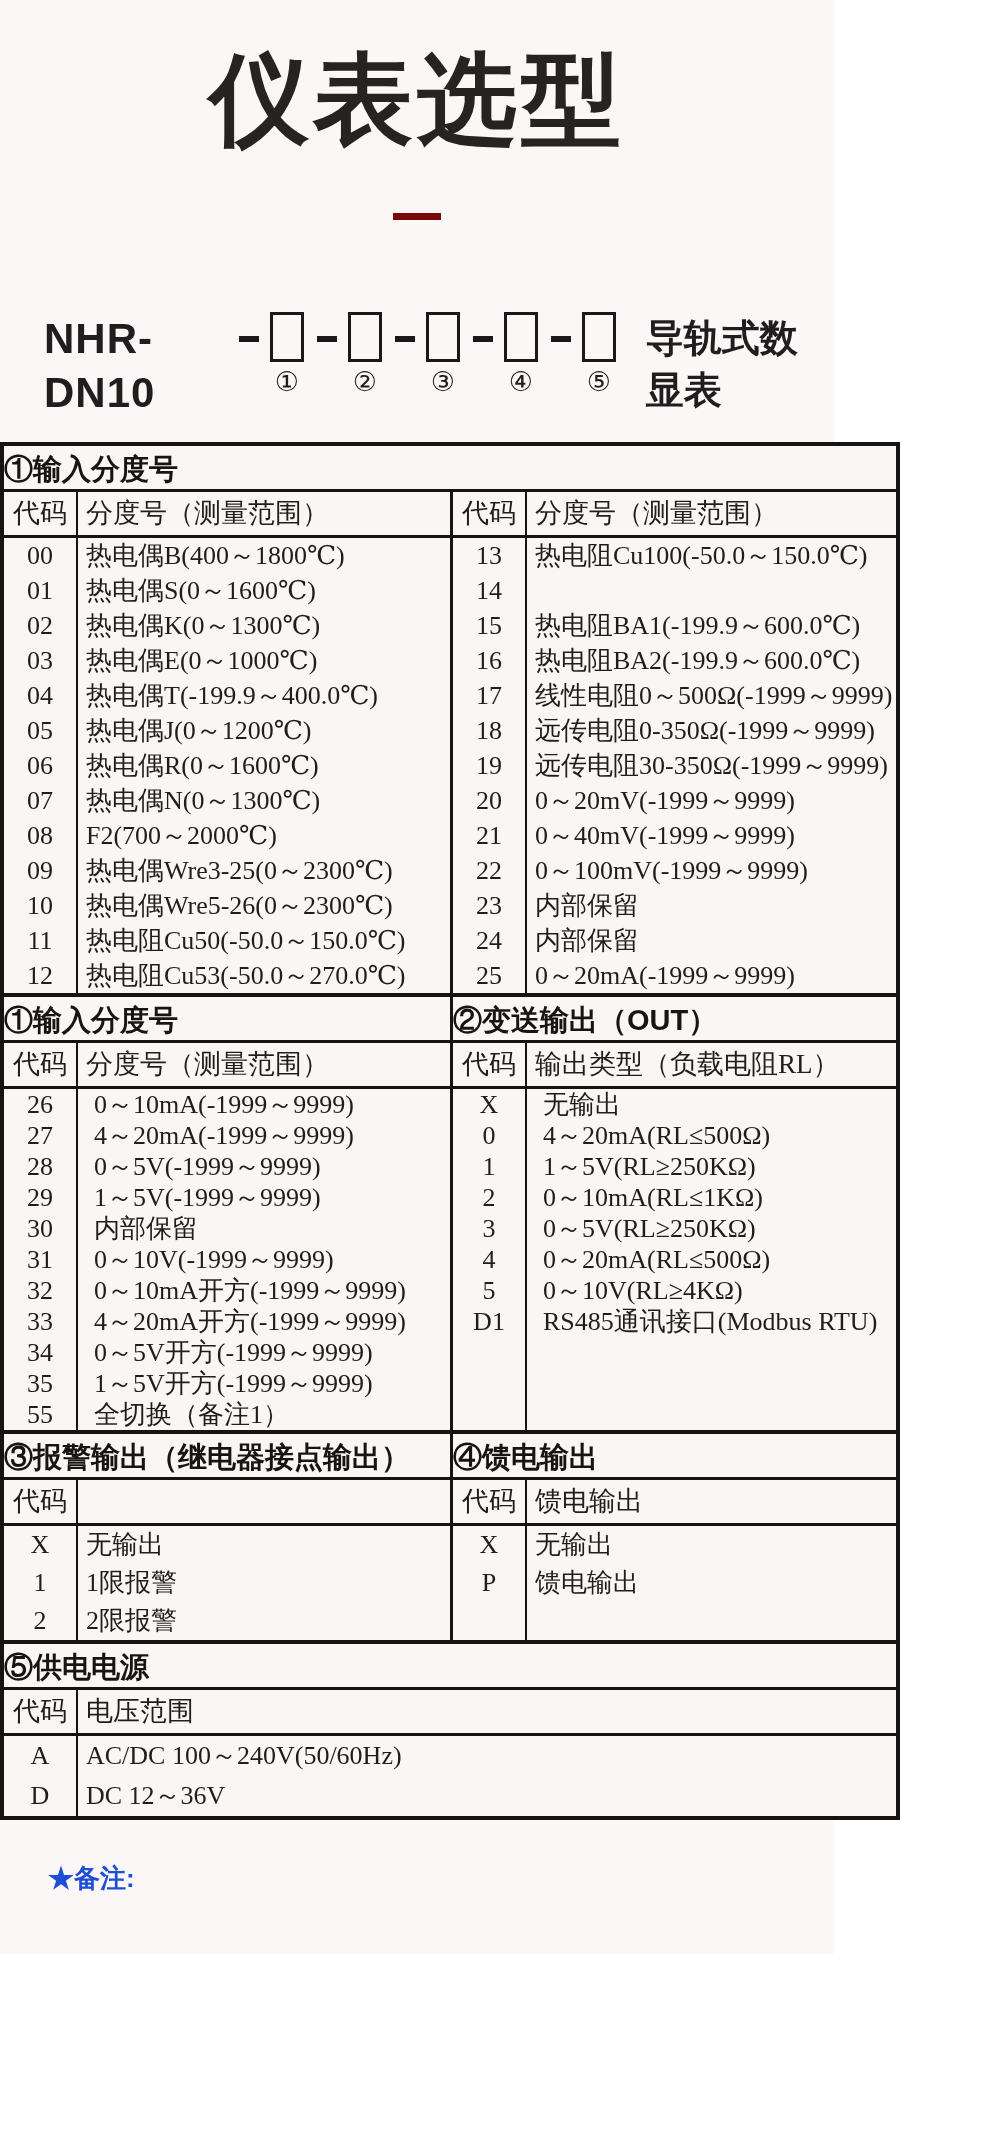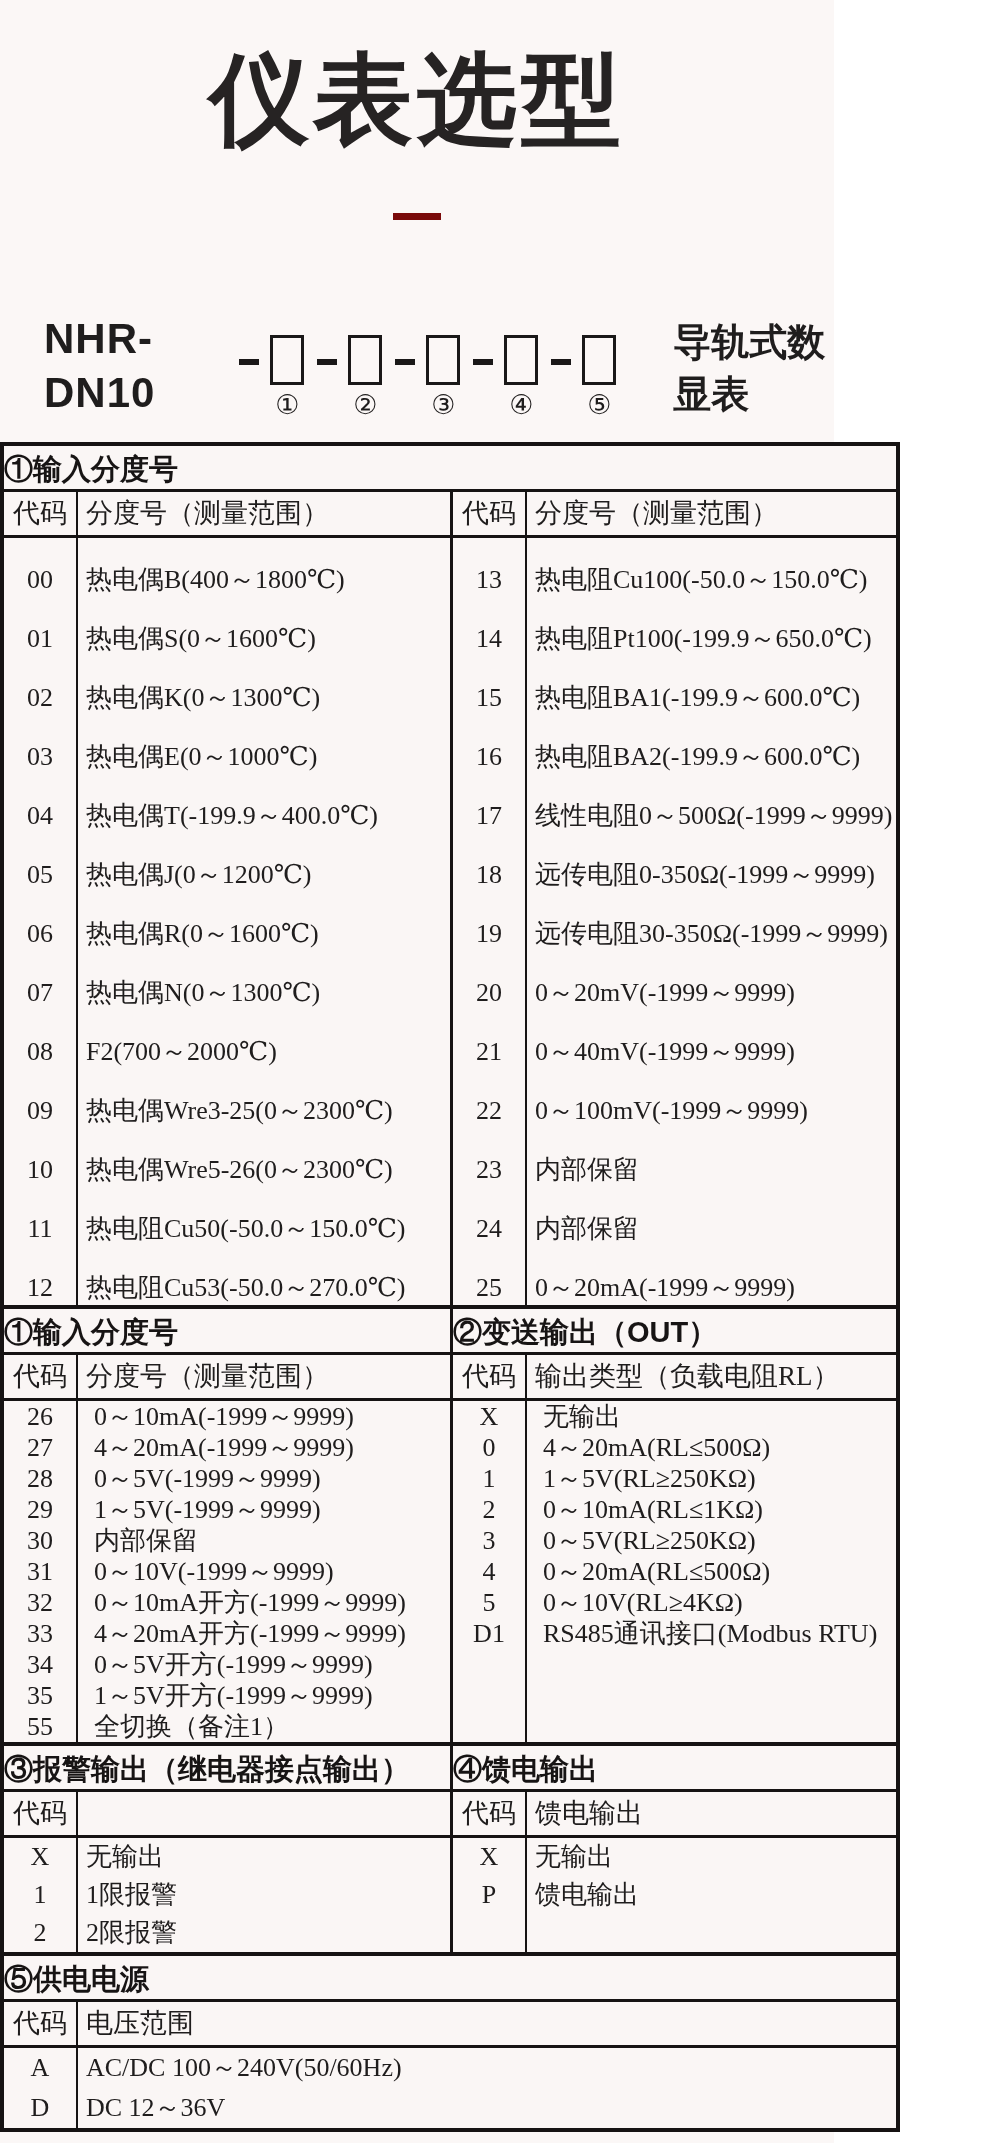--- a/index.html
+++ b/index.html
@@ -6,21 +6,21 @@
   html,body { background:#ffffff; }
   body { width:990px; font-family:"Liberation Sans", sans-serif; color:#1f1d1d; }
 
   .page { width:834px; background:#fbf7f6; padding-top:42px; padding-bottom:56px; }
 
   .title { text-align:center; font-size:100px; font-weight:800; letter-spacing:4px;
            color:#262323; line-height:1.15; font-family:"Liberation Sans", sans-serif; }
   .title-dash { width:48px; height:7px; margin:56px auto 0 auto; }
 
   
-  .model-row { display:flex; align-items:flex-end; margin:92px 0 4px 44px;gap:27px; }
+  .model-row { display:flex; align-items:flex-start; margin:92px 0 4px 44px; }
   .model-prefix { font-size:42px; font-weight:700; letter-spacing:1px; line-height:54px; }
   .model-slots { display:flex; }
   .slot { display:flex; align-items:flex-start; }
   .slot-dash { display:block; width:20px; height:6px; background:#1a1818; margin:24px 11px 0 13px; }
   .slot-col { display:flex; flex-direction:column; align-items:center; }
   .slot-box { display:block; width:34px; height:50px; border:3px solid #1a1818; background:transparent; }
   .slot-num { font-size:27px; line-height:30px; margin-top:5px; font-family:"Liberation Serif","DejaVu Serif",serif; }
   .model-suffix { font-size:38px; font-weight:600; margin-left:30px; line-height:52px; }
 
   
@@ -34,21 +34,21 @@
   .half + .half { border-left:3px solid #161313; }
   .tbody { position:relative; flex:1; display:flex; flex-direction:column; }
   .tbody::after { content:""; position:absolute; left:72px; top:0; bottom:0; width:2px; background:#161313; }
   .col-head { display:flex; border-bottom:3px solid #161313; }
   .cell-code { flex:0 0 72px; width:72px; text-align:center; }
   .cell-desc { flex:1; padding-left:10px; min-width:0; white-space:nowrap; }
   .col-head .cell-code, .col-head .cell-desc { font-size:27px; line-height:43px; height:43px;
       font-family:"Liberation Serif","DejaVu Serif",serif; }
   .trow { display:flex; }
   .trow .cell-code, .trow .cell-desc { font-size:26px; font-family:"Liberation Serif","DejaVu Serif",serif; }
-  .band-a .trow { height:35px; line-height:35px;margin-top:24px; }
+  .band-a .trow { height:35px; line-height:35px; }
   .band-b .trow { height:31px; line-height:31px;gap:8px; }
   .band-c .trow { height:38px; line-height:38px; }
   .band-d .trow { height:40px; line-height:40px; }
 
   
   .notes { margin:38px 0 0 48px; }
   .notes-head { font-size:26px; font-weight:700; line-height:40px; color:#1d4ed8; }
   .note-line { font-size:25px; line-height:39px; color:#161414; }
 
   .bottom-spacer { width:990px; height:95px; background:#ffffff; }
@@ -176,21 +176,20 @@
               <span class="cell-code">代码</span>
               <span class="cell-desc">分度号（测量范围）</span>
             </div>
             <div>
                 <div class="trow">
                 <span class="cell-code">13</span>
                 <span class="cell-desc">热电阻Cu100(-50.0～150.0℃)</span>
               </div>
                 <div class="trow">
                 <span class="cell-code">14</span>
-                <span class="cell-desc">热电阻Pt100(-199.9～650.0℃)</span>
               </div>
                 <div class="trow">
                 <span class="cell-code">15</span>
                 <span class="cell-desc">热电阻BA1(-199.9～600.0℃)</span>
               </div>
                 <div class="trow">
                 <span class="cell-code">16</span>
                 <span class="cell-desc">热电阻BA2(-199.9～600.0℃)</span>
               </div>
                 <div class="trow">

